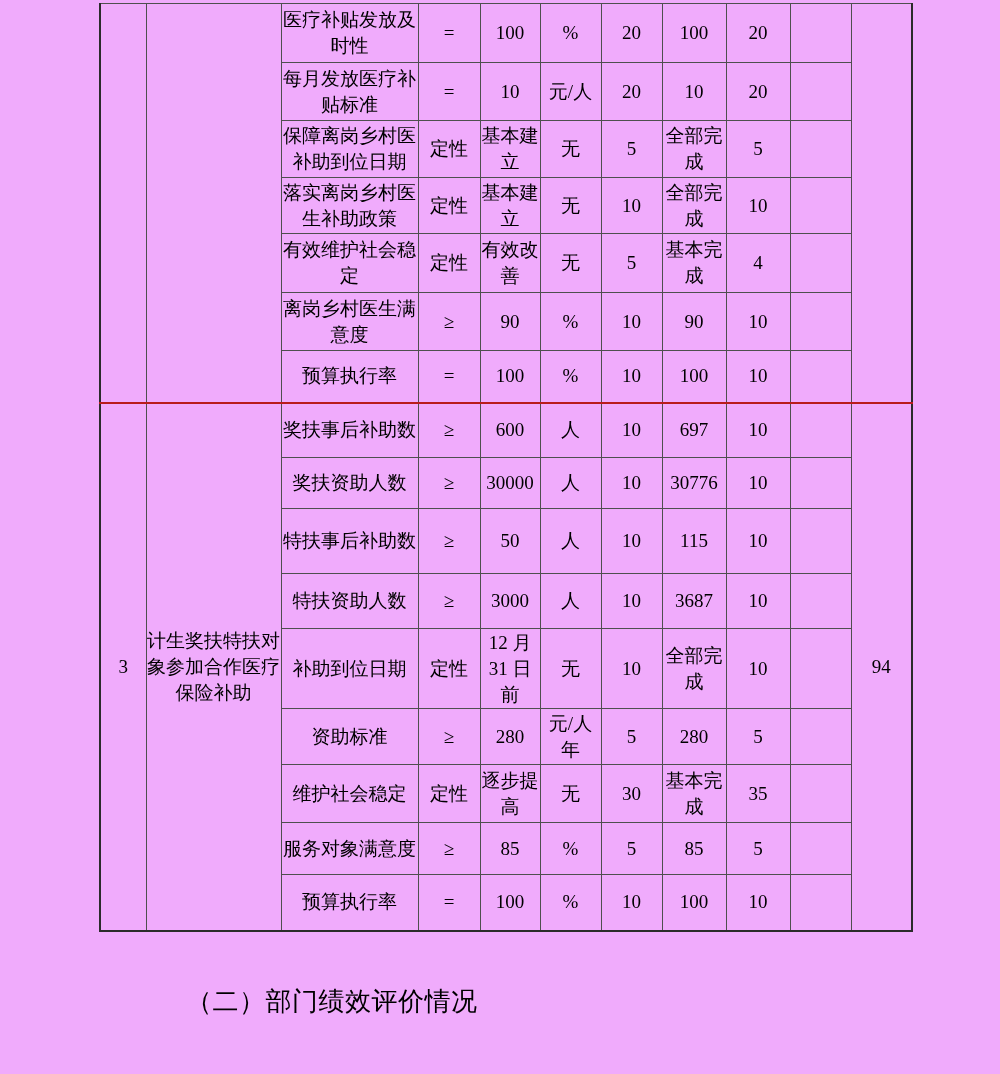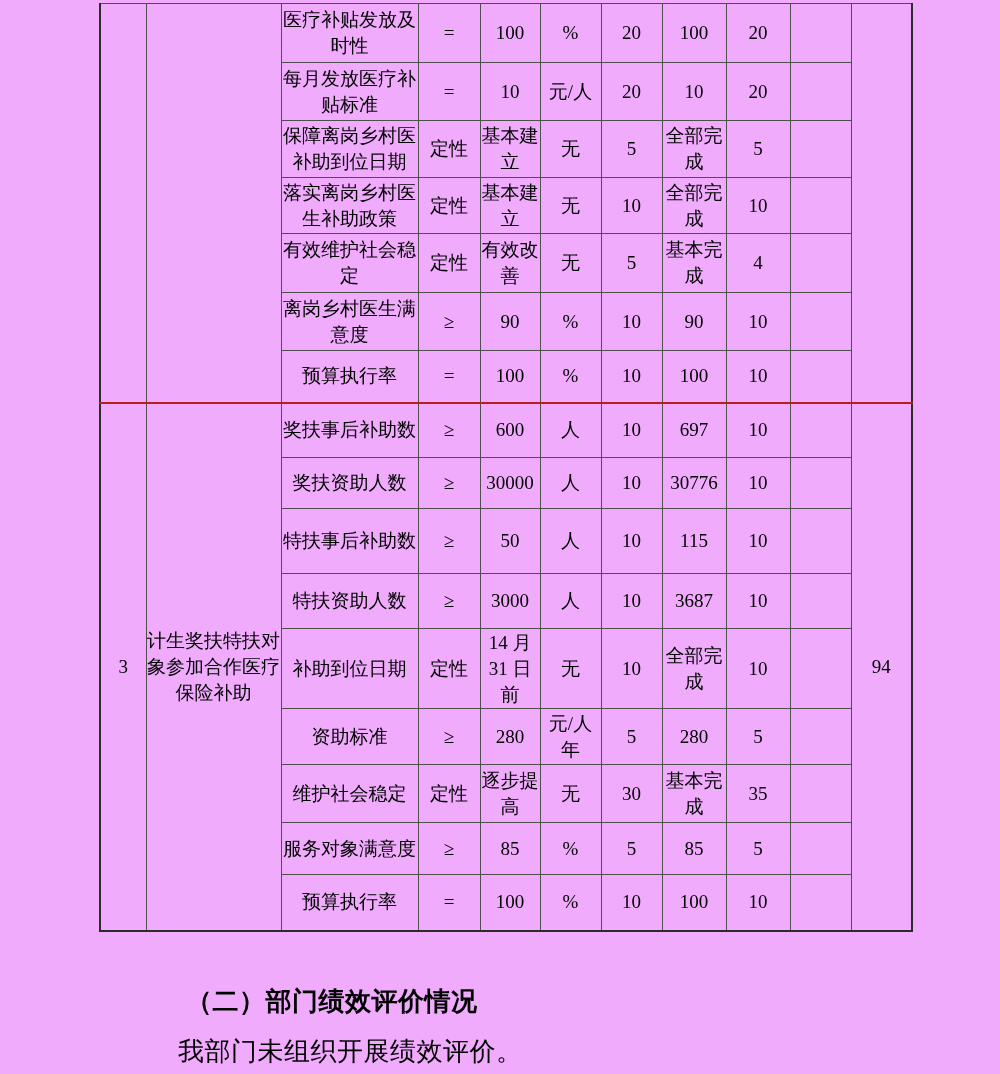--- a/index.html
+++ b/index.html
@@ -16,21 +16,21 @@
   }
   table.score-table td {
     border:1px solid #4f4f4f;
     text-align:center; vertical-align:middle;
     padding:0; white-space:pre-line; overflow:hidden;
   }
   tr.sec-first td { border-top:2px solid #b91c1c; }
   td.c-score { text-align:left; padding-left:3px; }
   .footer-heading {
     position:absolute; left:186px; top:984px;
-    font-size:26px; font-weight:bold; letter-spacing:0.5px; white-space:nowrap;
+    font-size:26px; font-weight:normal; letter-spacing:0.5px; white-space:nowrap;
   }
   .footer-body {
     position:absolute; left:178px; top:1034px;
     font-size:26px; letter-spacing:0.5px; white-space:nowrap;
   }
 </style>
 </head>
 <body>
 
 <div class="page">
@@ -178,21 +178,21 @@
         <td>3000</td>
         <td>人</td>
         <td>10</td>
         <td>3687</td>
         <td class="c-score">10</td>
         <td></td>
       </tr>
       <tr style="height:80px">
         <td>补助到位日期</td>
         <td>定性</td>
-        <td>14 月
+        <td>12 月
 31 日
 前</td>
         <td>无</td>
         <td>10</td>
         <td>全部完
 成</td>
         <td class="c-score">10</td>
         <td></td>
       </tr>
       <tr style="height:56px">
@@ -235,15 +235,14 @@
         <td>%</td>
         <td>10</td>
         <td>100</td>
         <td class="c-score">10</td>
         <td></td>
       </tr>
     </tbody>
   </table>
 
   <div class="footer-heading">（二）部门绩效评价情况</div>
-  <div class="footer-body">我部门未组织开展绩效评价。</div>
 
 </div>
 
 </body></html>

